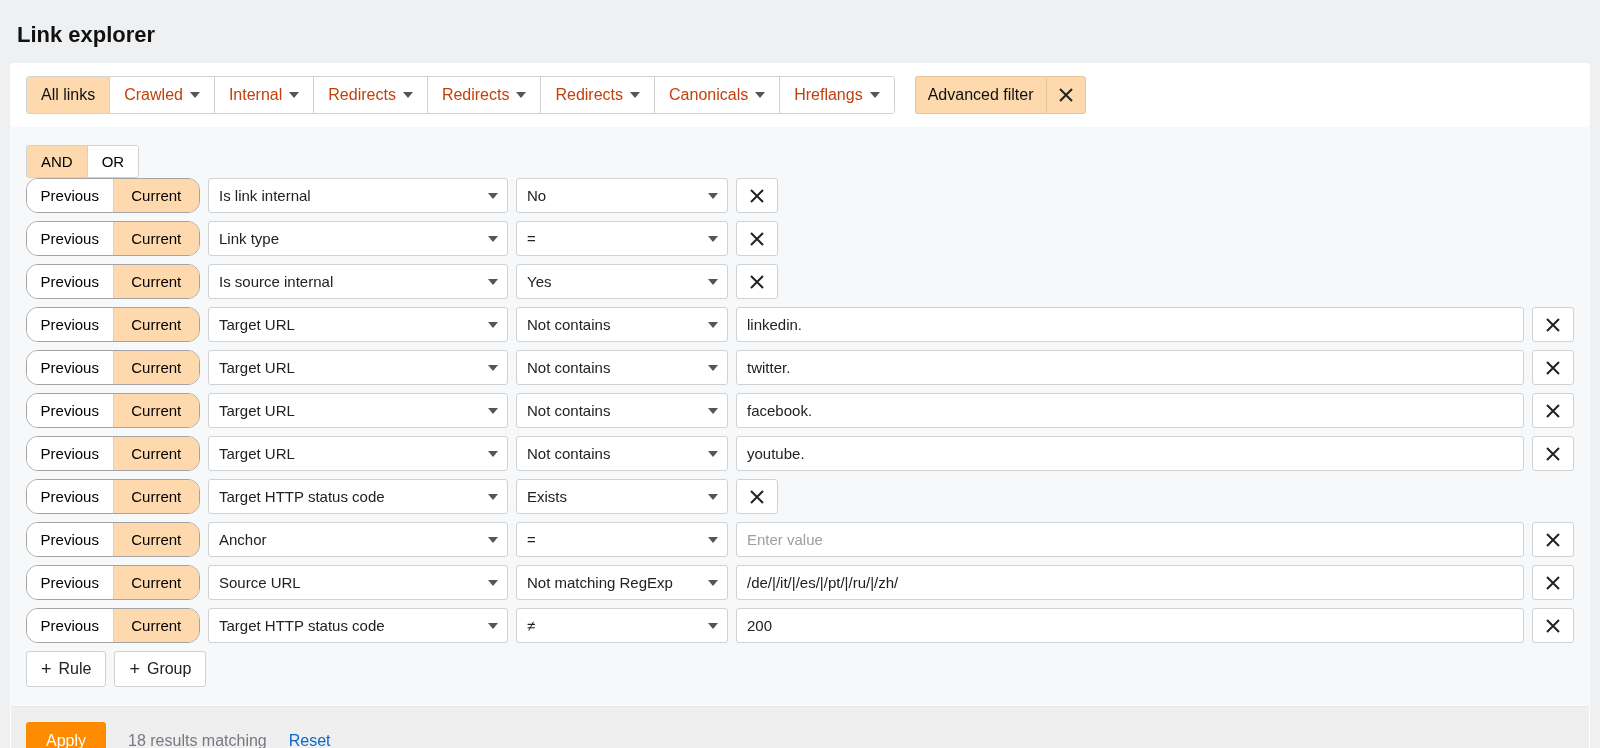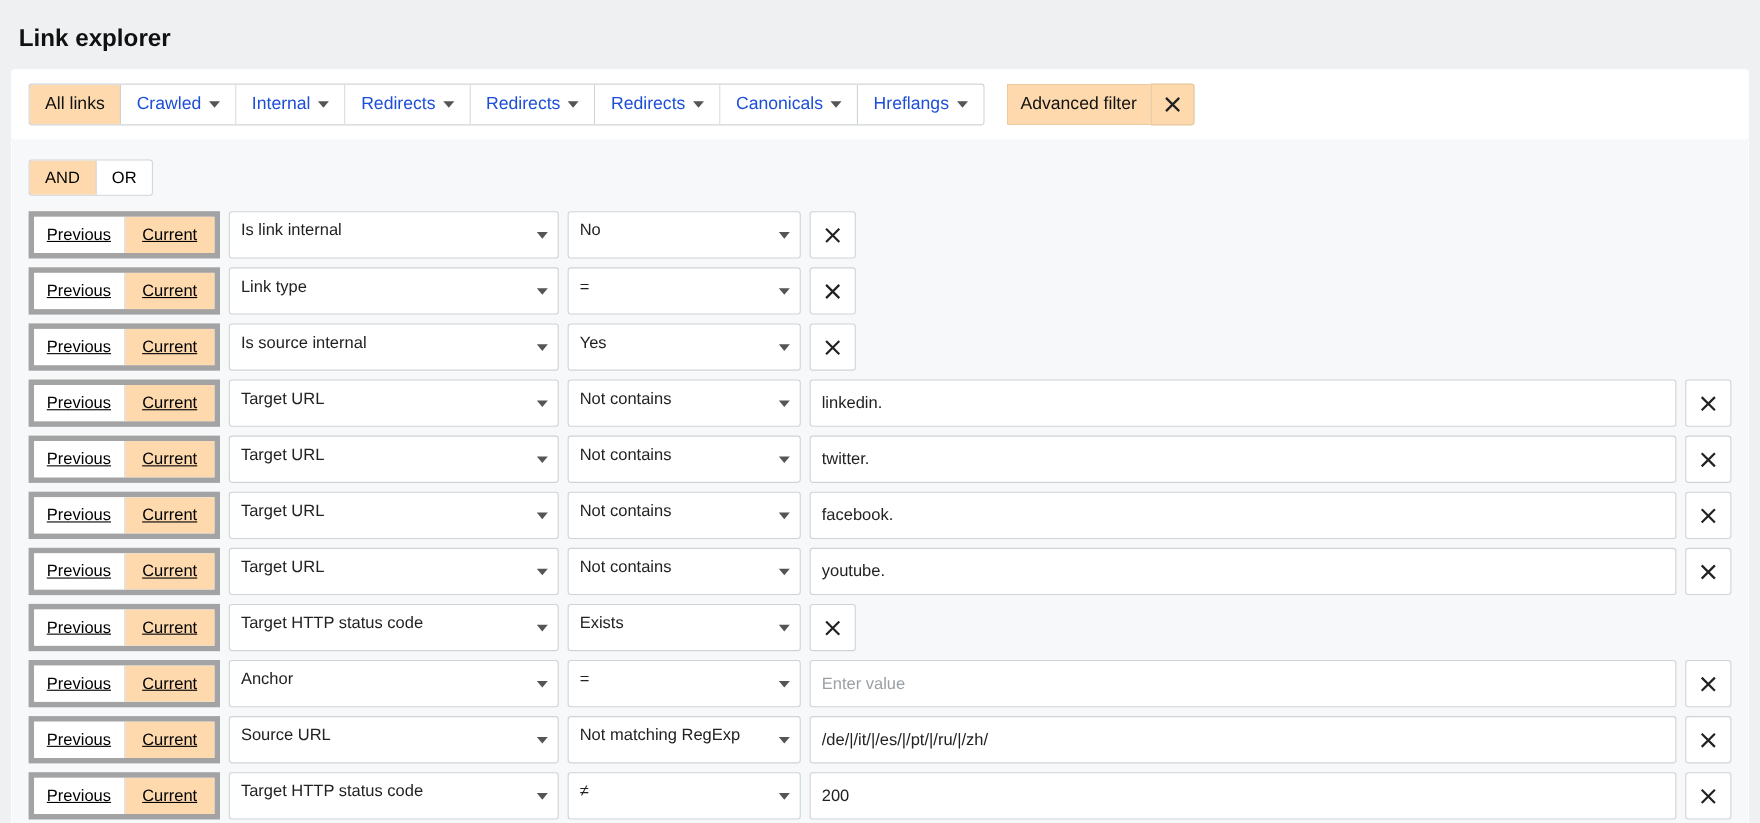--- a/index.html
+++ b/index.html
@@ -3,39 +3,39 @@
 <meta charset="utf-8">
 <style>
   * { box-sizing: border-box; }
   html, body { margin:0; padding:0; font-family: -apple-system, BlinkMacSystemFont, "Segoe UI", Helvetica, Arial, sans-serif; background:#eef0f2; }
   .page { width:1600px; min-height:748px; background:#eef0f2; padding:0 10px 18px 10px; }
   .page-title { font-size:22px; font-weight:600; color:#111; padding:22px 7px 15px 7px; }
 
   
   .topbar { background:#fff; border:1px solid #fff; border-radius:3px; display:flex; align-items:flex-end; padding:12px 15px; gap:20px; }
   .tabgroup { display:flex; border:1px solid #d0d3d6; border-radius:3px; overflow:hidden; }
-  .tabgroup .tab { padding:9px 14px; border-right:1px solid #d0d3d6; display:flex; align-items:center; gap:7px; font-size:16px; color:#1d4ed8; background:#fff; cursor:pointer; }
+  .tabgroup .tab { padding:9px 14px; border-right:1px solid #d0d3d6; display:flex; align-items:center; gap:7px; font-size:16px; color:#c2410c; background:#fff; cursor:pointer; }
   .tabgroup .tab:last-child { border-right:none; }
   .tab.active-orange { background:#fdd9ad; color:#111; }
   .tab .caret { width:0; height:0; border-left:5px solid transparent; border-right:5px solid transparent; border-top:6px solid #555; }
   .adv-filter-wrap { display:flex; gap:0; }
   .adv-filter-wrap .btn { border:1px solid #e5c496; background:#fdd9ad; padding:9px 12px; display:flex; align-items:center; font-size:16px; color:#111; cursor:pointer; }
   .adv-filter-wrap .btn.first { border-radius:3px 0 0 3px; border-right:none; }
   .adv-filter-wrap .btn.last  { border-radius:0 3px 3px 0; }
   .xicon svg { width:14px; height:14px; display:block; }
 
   
   .rules-card { background:#f7f8f9; border:1px solid #fff; border-top:none; border-radius:0 0 3px 3px; padding:18px 15px 18px 15px; }
-  .logic-toggle { display:inline-flex; border:1px solid #d0d3d6; border-radius:3px; overflow:hidden; margin-bottom:14px; }
+  .logic-toggle { display:inline-flex; border:1px solid #d0d3d6; border-radius:3px; overflow:hidden; }
   .logic-toggle .seg { padding:7px 14px; border-right:1px solid #d0d3d6; font-size:15px; cursor:pointer; background:#fff; }
   .logic-toggle .seg:last-child { border-right:none; }
   .logic-toggle .seg.active { background:#fdd9ad; }
 
   .row { display:flex; align-items:stretch; gap:8px; margin-bottom:8px; }
-  .prevcur { display:inline-flex; border:5px solid #a3a3a3; border-radius:0; overflow:hidden; flex:0 0 174px;text-decoration:underline; }
+  .prevcur { display:inline-flex; border:1px solid #a3a3a3; border-radius:12px; overflow:hidden; flex:0 0 174px; }
   .prevcur .seg { flex:1; padding:8px 0; text-align:center; border-right:1px solid #d0d3d6; font-size:15px; cursor:pointer; background:#fff; }
   .prevcur .seg:last-child { border-right:none; }
   .prevcur .seg.active { background:#fdd9ad; }
   .select { position:relative; background:#fff; border:1px solid #d0d3d6; border-radius:3px; padding:8px 28px 8px 10px; font-size:15px; color:#222; cursor:pointer; white-space:nowrap; overflow:hidden; text-overflow:ellipsis; }
   .select .caret { position:absolute; right:9px; top:50%; transform:translateY(-50%); width:0; height:0; border-left:5px solid transparent; border-right:5px solid transparent; border-top:6px solid #555; }
   .field-select { flex:0 0 300px; }
   .op-select    { flex:0 0 212px; }
   .val-select   { flex:1; }
   .val-input { flex:1; background:#fff; border:1px solid #d0d3d6; border-radius:3px; padding:8px 10px; font-size:15px; color:#222; }
   .val-input::placeholder { color:#9aa0a6; }

